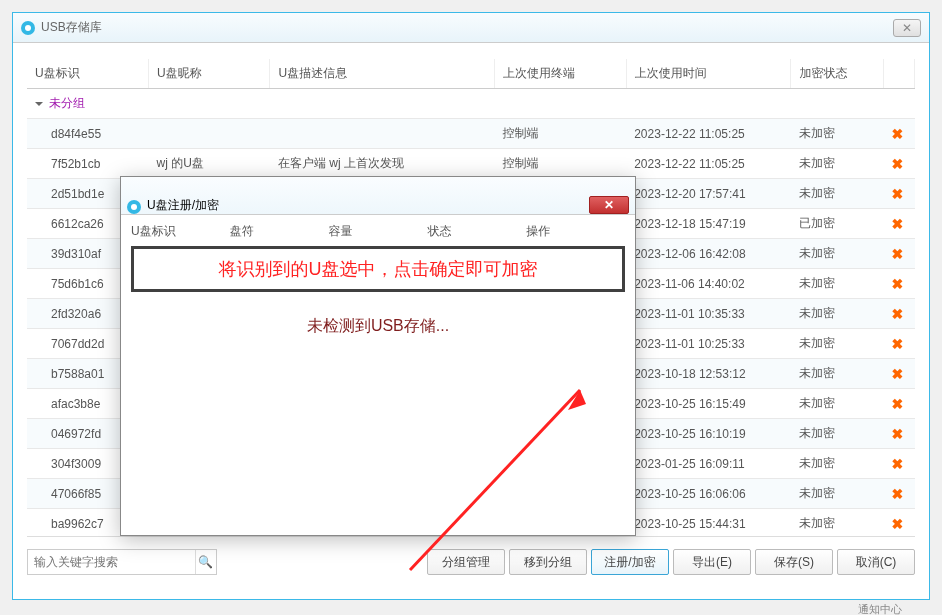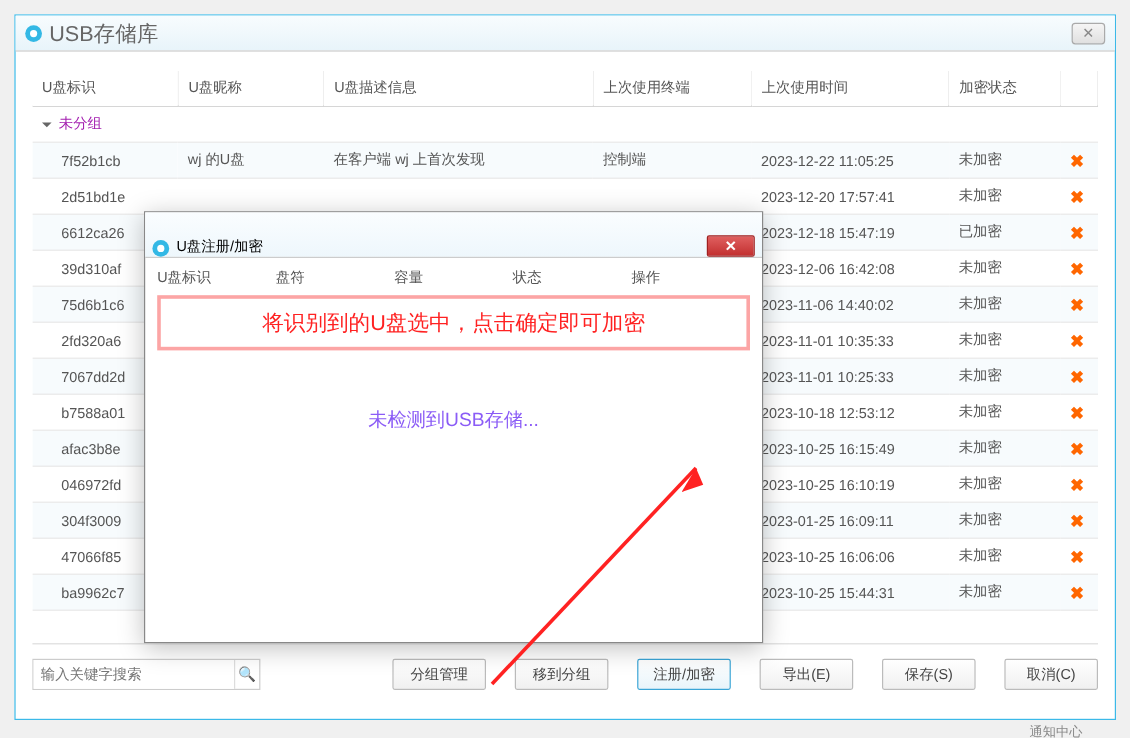--- a/index.html
+++ b/index.html
@@ -1,50 +1,50 @@
 <!DOCTYPE html>
 <html><head>
 <meta charset="utf-8">
 <style>
 *{box-sizing:border-box;margin:0;padding:0;font-family:"Microsoft YaHei",Arial,sans-serif;font-size:12px}
 body{background:#f0f0f0;width:942px;height:615px;position:relative;overflow:hidden}
 .window{position:absolute;left:12px;top:12px;width:918px;height:588px;background:#fff;border:1px solid #3bb9e8}
 .titlebar{height:30px;background:linear-gradient(#f8fcfe,#e8f4fa);display:flex;align-items:center;padding:0 8px;border-bottom:1px solid #ccc}
 .title-icon{width:14px;height:14px;border-radius:50%;background:#33b8e5;margin-right:6px;display:flex;align-items:center;justify-content:center}
 .title-icon::after{content:"";width:6px;height:6px;border-radius:50%;background:#fff}
-.title-text{color:#666;font-size:18px}
+.title-text{color:#666;font-size:12px}
 .close-btn{margin-left:auto;width:28px;height:18px;background:linear-gradient(#f5f5f5,#e0e0e0);border:1px solid #aaa;border-radius:3px;display:flex;align-items:center;justify-content:center;color:#888;cursor:pointer}
 .content{padding:16px 14px 10px}
 .table-wrap{height:478px;overflow-y:scroll;overflow-x:hidden;border-bottom:1px solid #ddd}
 .table-wrap::-webkit-scrollbar{width:16px}
 .table-wrap::-webkit-scrollbar-thumb{background:#c8c8c8;border:1px solid #aaa}
 .table-wrap::-webkit-scrollbar-track{background:#f0f0f0;border-left:1px solid #ddd}
 table{width:100%;border-collapse:collapse;table-layout:fixed}
 th{text-align:left;padding:6px 8px;background:#fff;border-bottom:1px solid #ccc;font-weight:normal;color:#555;height:26px;border-right:1px solid #eee;position:sticky;top:0}
 td{padding:6px 8px;border-bottom:1px solid #e8e8e8;color:#555;height:30px;white-space:nowrap;overflow:hidden}
 tr:nth-child(even) td{background:#f7fbfd}
 .group-row td{background:#fff!important;color:#a21caf}
 .tri{display:inline-block;width:0;height:0;border-top:4px solid #666;border-left:4px solid transparent;border-right:4px solid transparent;margin-right:6px;vertical-align:middle}
 .del-x{color:#ff6600;font-weight:bold;font-size:14px;cursor:pointer}
-.ftr{display:flex;align-items:center;gap:24px;padding-top:12px}
+.ftr{display:flex;align-items:center;gap:4px;padding-top:12px}
 .search-box{display:flex;align-items:center;border:1px solid #ccc;height:26px;width:190px;background:#fff}
 .search-box input{border:0;outline:0;padding:0 6px;flex:1;color:#888;height:100%}
 .search-box .sicon{width:26px;height:24px;border-left:1px solid #ddd;display:flex;align-items:center;justify-content:center;color:#888}
 .ftr-spacer{flex:1}
 .btn{height:26px;padding:0 10px;background:linear-gradient(#fff,#f0f0f0);border:1px solid #bbb;border-radius:2px;color:#444;cursor:pointer;min-width:78px}
 .btn.primary{border-color:#3aa5d6;background:linear-gradient(#fff,#e8f4fa)}
 
 .dialog{position:absolute;left:120px;top:176px;width:516px;height:360px;background:#fff;border:1px solid #888;box-shadow:0 4px 20px rgba(0,0,0,.25)}
 .dlg-title{height:38px;display:flex;align-items:flex-end;padding:0 6px;background:linear-gradient(#fafdff,#eef7fc);border-bottom:1px solid #ccc}
 .dlg-close{margin-left:auto;width:40px;height:18px;background:linear-gradient(#e06060,#c23030);border:1px solid #a02020;border-radius:2px;display:flex;align-items:center;justify-content:center;color:#fff;font-weight:bold;cursor:pointer}
 .dlg-body{padding:4px 10px 0}
 .dlg-cols{display:flex;padding:4px 0 6px;color:#555}
 .dlg-cols span{flex:1}
-.callout{border:3px solid #fca5a5;padding:8px 0;text-align:center;color:#f22;font-size:18px;margin:0 0 10px}
-.empty{text-align:center;color:#8b5cf6;font-size:16px;margin-top:48px}
+.callout{border:3px solid #404040;padding:8px 0;text-align:center;color:#f22;font-size:18px;margin:0 0 10px}
+.empty{text-align:center;color:#7f1d1d;font-size:16px;margin-top:24px}
 .dlg-btns{position:absolute;bottom:14px;left:0;right:0;display:flex;justify-content:center;gap:30px}
 .dbtn{width:100px;height:28px;background:#3b9ed6;color:#fff;border:0;cursor:pointer;font-size:13px}
 .arrow{position:absolute;left:380px;top:380px;width:220px;height:200px;pointer-events:none}
 .notify{position:absolute;right:40px;bottom:-2px;color:#888;font-size:11px}
 </style>
 </head>
 <body>
 
 <div class="window">
   <div class="titlebar">
@@ -71,20 +71,29 @@
           <th>U盘描述信息</th>
           <th>上次使用终端</th>
           <th>上次使用时间</th>
           <th>加密状态</th>
           <th></th>
         </tr>
           </thead>
         <tbody id="tbody">
             <tr class="group-row">
               <td colspan="7"><span class="tri"></span><span>未分组</span></td>
+            </tr>
+            <tr>
+              <td style="padding-left:24px">d84f4e55</td>
+              <td></td>
+              <td></td>
+              <td>控制端</td>
+              <td>2023-12-22 11:05:25</td>
+              <td>未加密</td>
+              <td><span class="del-x">✖</span></td>
             </tr>
             <tr>
               <td style="padding-left:24px">7f52b1cb</td>
               <td>wj 的U盘</td>
               <td>在客户端 wj 上首次发现</td>
               <td>控制端</td>
               <td>2023-12-22 11:05:25</td>
               <td>未加密</td>
               <td><span class="del-x">✖</span></td>
             </tr>

